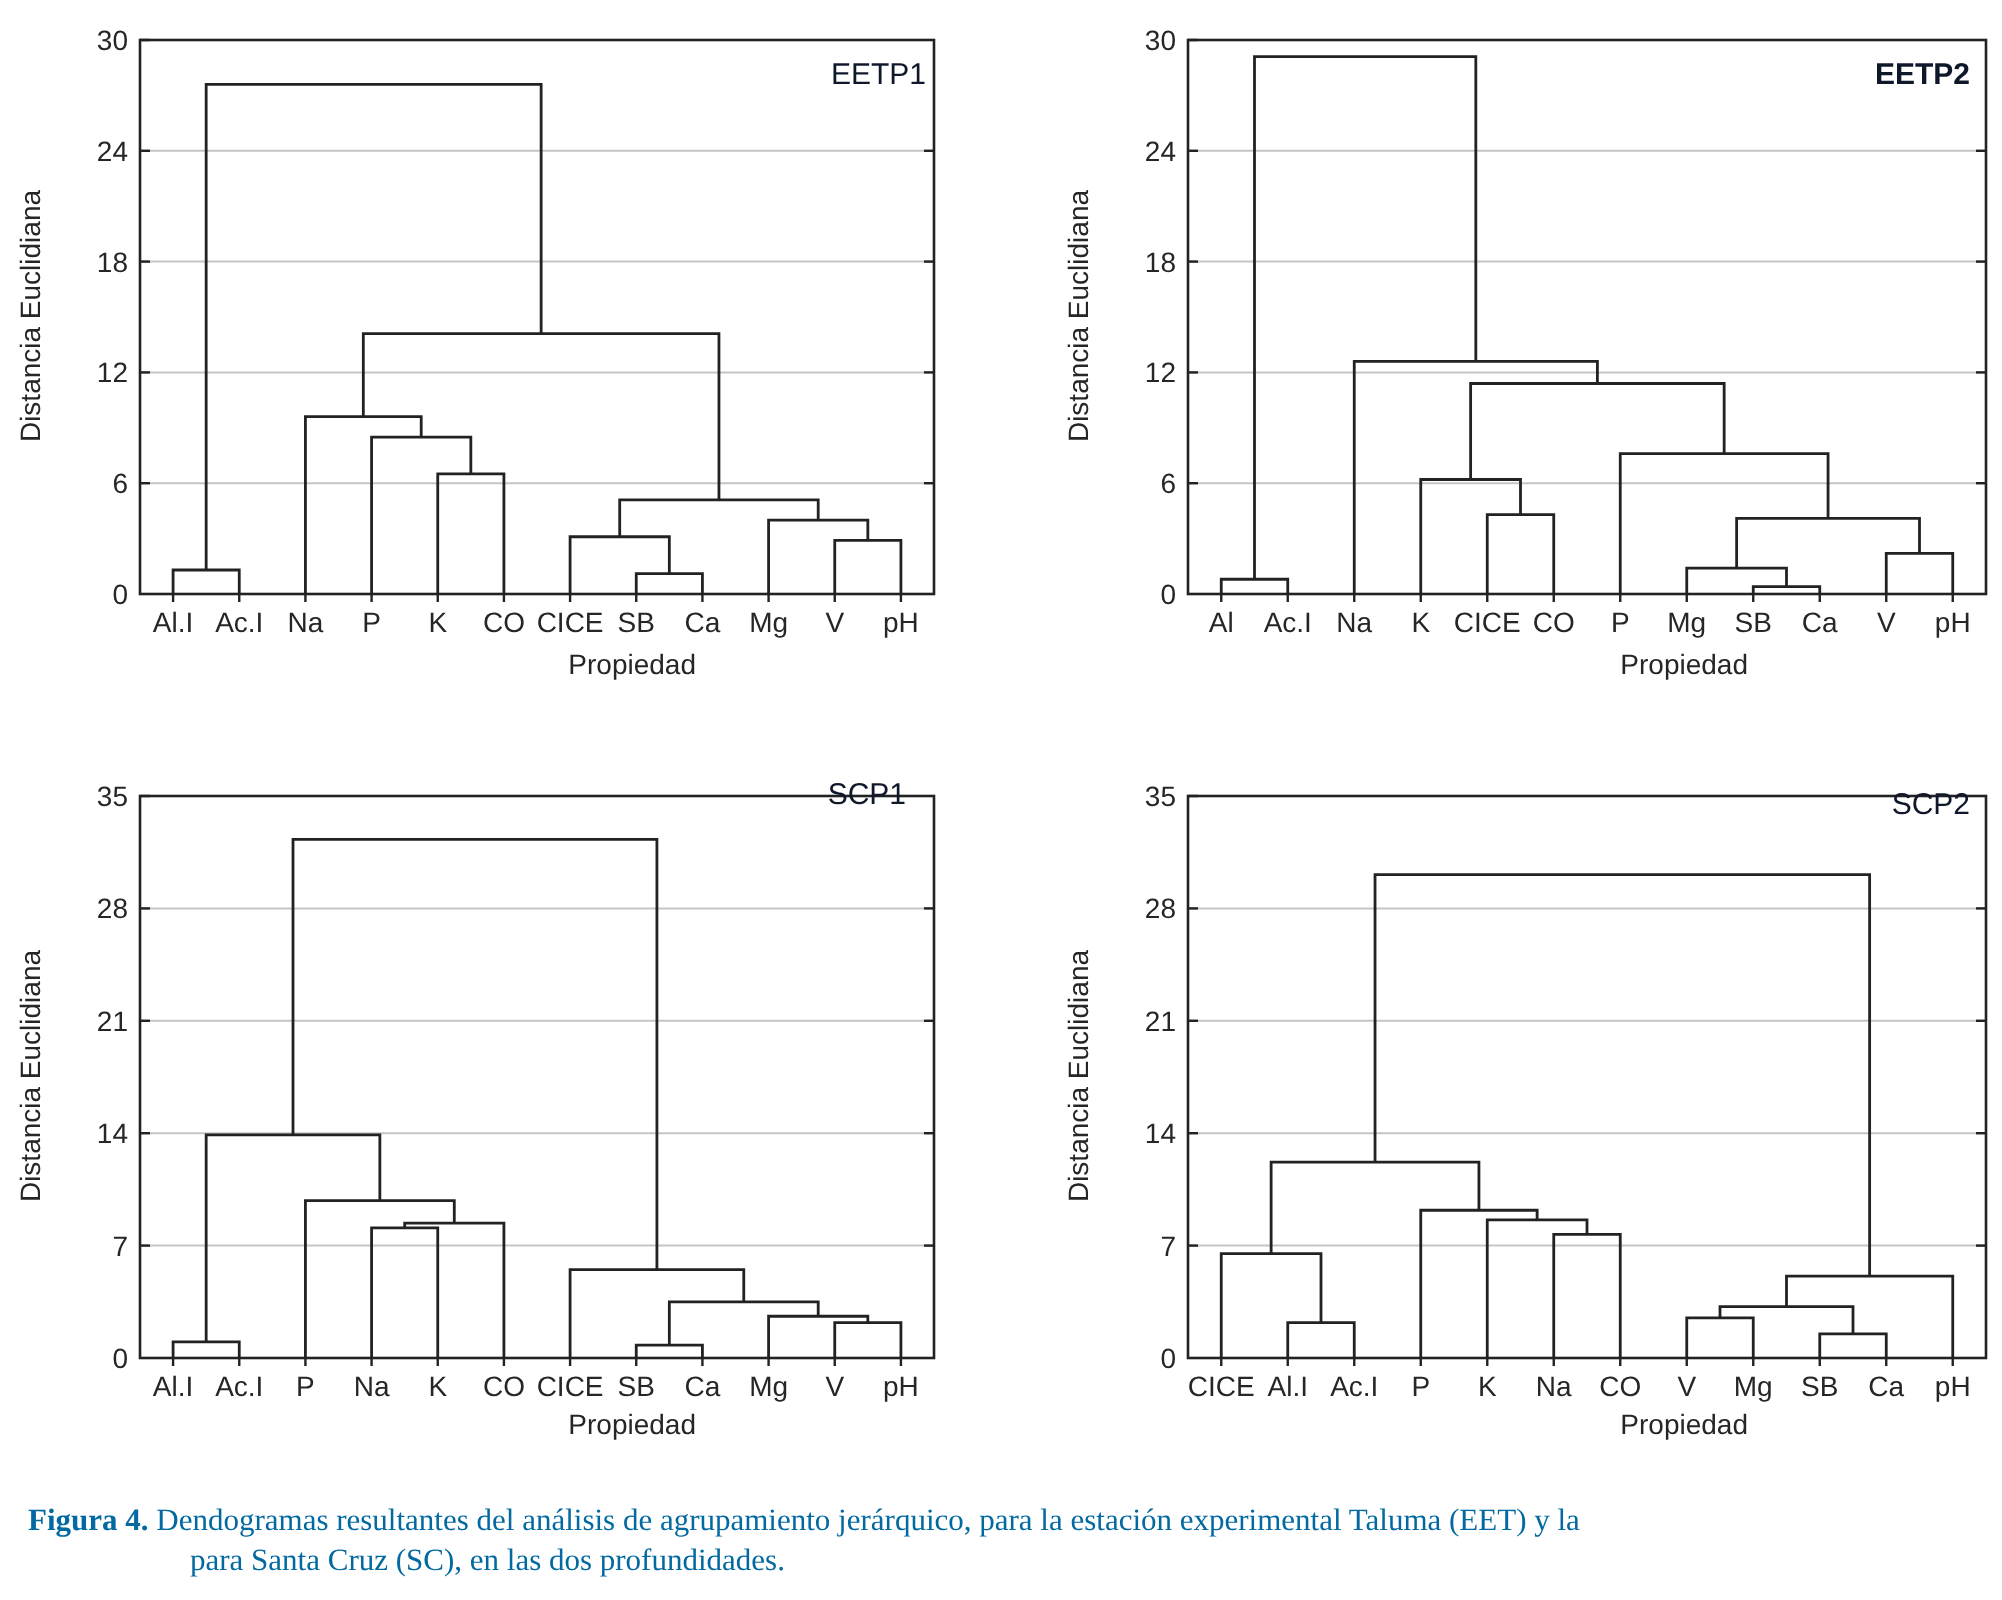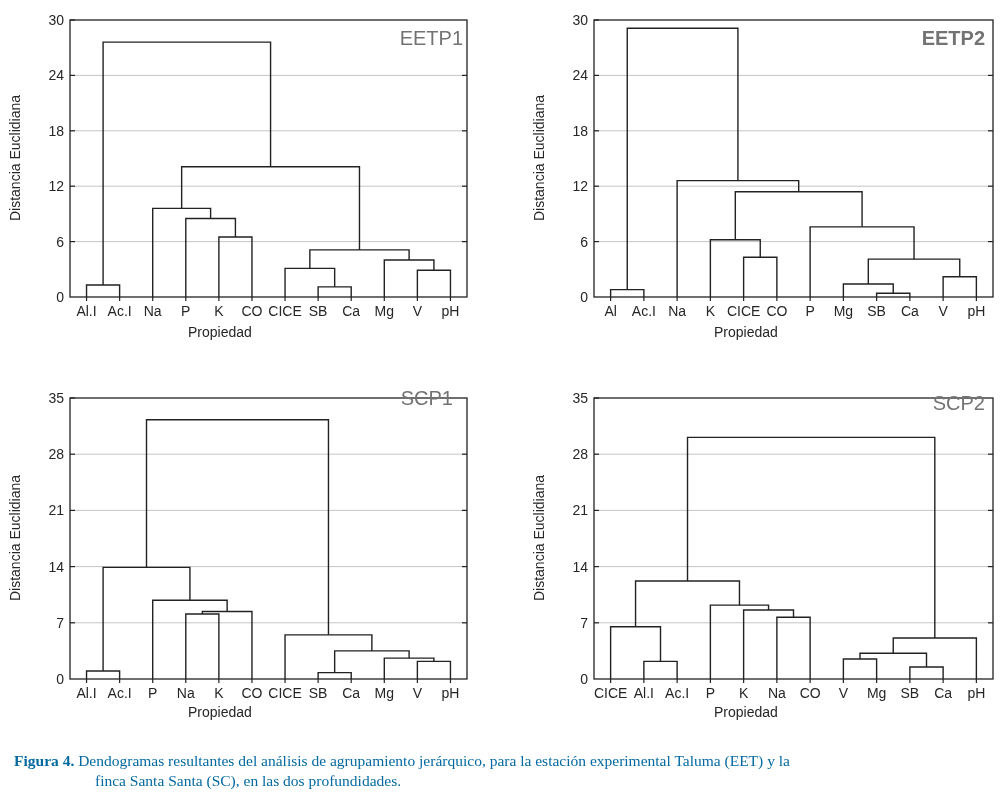--- a/index.html
+++ b/index.html
@@ -3,26 +3,26 @@
 <meta charset="utf-8">
 <style>
   html,body{margin:0;padding:0;background:#ffffff;}
   #figure{position:relative;width:1001px;height:800px;background:#ffffff;overflow:hidden;
           font-family:"Liberation Sans",sans-serif;}
   .panel-svg{position:absolute;}
   #svg0{left:0px;top:0px;}
   #svg1{left:500px;top:0px;}
   #svg2{left:0px;top:380px;}
   #svg3{left:500px;top:380px;}
-  .panel-title{position:absolute;font-size:20px;line-height:16px;color:#737373;}
+  .panel-title{position:absolute;font-size:15px;line-height:16px;color:#0f172a;}
   .title0{right:538px;top:30px;}
   .title1{right:16px;top:30px;font-weight:bold;}
   .title2{right:548px;top:390px;}
   .title3{right:16px;top:395px;}
-  .axis-label-x{position:absolute;width:160px;text-align:left;font-size:14px;color:#262626;}
+  .axis-label-x{position:absolute;width:160px;text-align:right;font-size:14px;color:#262626;}
   .xlab0{left:188px;top:324px;}
   .xlab1{left:714px;top:324px;}
   .xlab2{left:188px;top:704px;}
   .xlab3{left:714px;top:704px;}
   .axis-label-y{position:absolute;width:300px;height:18px;text-align:center;font-size:14px;
                 color:#262626;transform:rotate(-90deg);}
   .ylab0{left:-134px;top:149px;}
   .ylab1{left:390px;top:149px;}
   .ylab2{left:-134px;top:529px;}
   .ylab3{left:390px;top:529px;}
@@ -277,16 +277,16 @@
   <div class="axis-label-y ylab3">Distancia Euclidiana</div>
 
   <div class="axis-label-x xlab0">Propiedad</div>
   <div class="axis-label-x xlab1">Propiedad</div>
   <div class="axis-label-x xlab2">Propiedad</div>
   <div class="axis-label-x xlab3">Propiedad</div>
 
   <div class="caption">
     <div class="cap-line1"><span class="cap-label">Figura 4.</span>
       <span>Dendogramas resultantes del análisis de agrupamiento jerárquico, para la estación experimental Taluma (EET) y la</span></div>
-    <div class="cap-line2">finca Santa Santa (SC), en las dos profundidades.</div>
+    <div class="cap-line2">para Santa Cruz (SC), en las dos profundidades.</div>
   </div>
 
 </div>
 
 </body></html>

